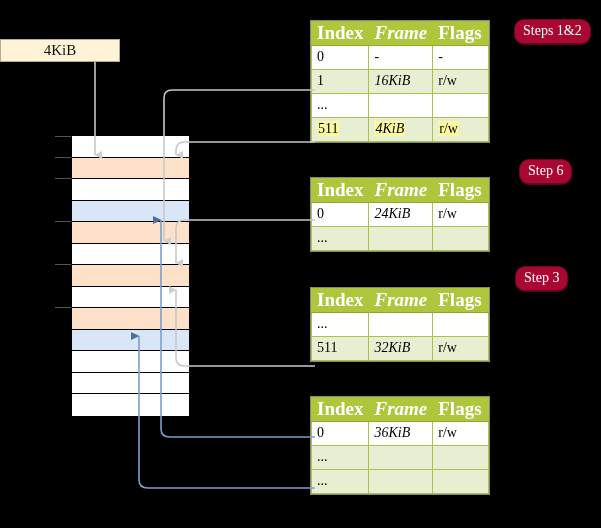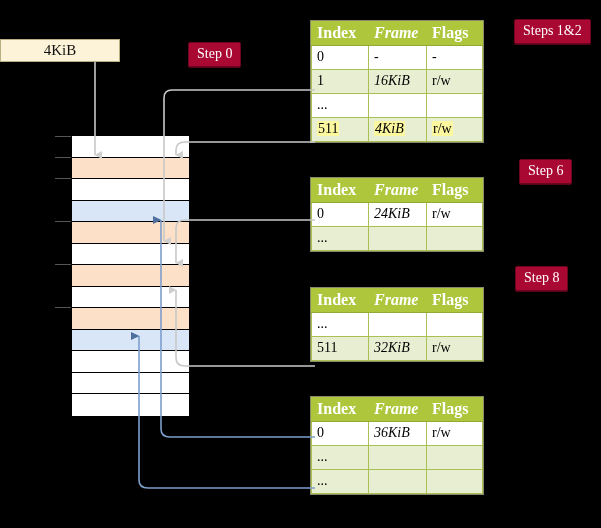--- a/index.html
+++ b/index.html
@@ -13,21 +13,21 @@
     position:absolute;left:0px;top:39px;width:120px;height:23px;
     background:#fdf3d8;border:1px solid #b9ae82;
     display:flex;align-items:center;justify-content:center;
     font-size:15px;line-height:1;color:#111;box-sizing:border-box;
   }
 
   
   .badge{
     position:absolute;background:#a90832;color:#fff;
     font-size:14px;line-height:1;padding:4px 8px 5px 8px;
-    border:1px solid #6d0520;border-radius:2px;white-space:nowrap;
+    border:1px solid #6d0520;border-radius:10px;white-space:nowrap;
     box-shadow:0 1px 0 #5a0419;
   }
   .badge-step0{left:188px;top:42px;}
   .badge-steps12{left:514px;top:19px;}
   .badge-step3{left:519px;top:159px;}
   .badge-step4{left:515px;top:266px;}
 
   
   .memcol{
     position:absolute;left:71px;top:135px;width:119px;height:280px;
@@ -51,21 +51,21 @@
     border-collapse:collapse;font-size:14px;
   }
   .ptable table{border-collapse:collapse;}
   .ptable td,.ptable th{
     border:1px solid #a9c152;
     padding:2px 5px 3px 5px;
     height:20px;line-height:18px;text-align:left;
     box-sizing:border-box;font-weight:normal;
   }
   .ptable th{
-    background:#adc63c;color:#fff;font-weight:bold;font-size:16px;
+    background:#adc63c;color:#fff;font-weight:bold;font-size:19px;
     border:1px solid #adc63c;border-bottom:1px solid #8fa932;
   }
   .col-index{width:57px;}
   .col-frame{width:58px;font-style:italic;}
   .col-flags{width:56px;}
   .row-alt td{background:#e8eed2;}
   .row-plain td{background:#ffffff;}
   .hl{background:#fbf8a0;padding:0 1px;}
 
   .t1{left:310px;top:20px;}
@@ -79,24 +79,23 @@
 </style>
 </head>
 <body>
 
 <div class="stage">
 
   <div class="kib-box">
     <span>4KiB</span>
   </div>
 
-  <div class="badge badge-step0">Step 0</div>
   <div class="badge badge-steps12">Steps 1&amp;2</div>
   <div class="badge badge-step3">Step 6</div>
-  <div class="badge badge-step4">Step 8</div>
+  <div class="badge badge-step4">Step 3</div>
 
   <div class="tick" style="top:136px;"></div>
   <div class="tick" style="top:157px;"></div>
   <div class="tick" style="top:178px;"></div>
   <div class="tick" style="top:221px;"></div>
   <div class="tick" style="top:264px;"></div>
   <div class="tick" style="top:307px;"></div>
 
   <div class="memcol" id="memcol">
       <div class="memrow mem-white" style="top: 0px; height: 21.5385px;"></div>

